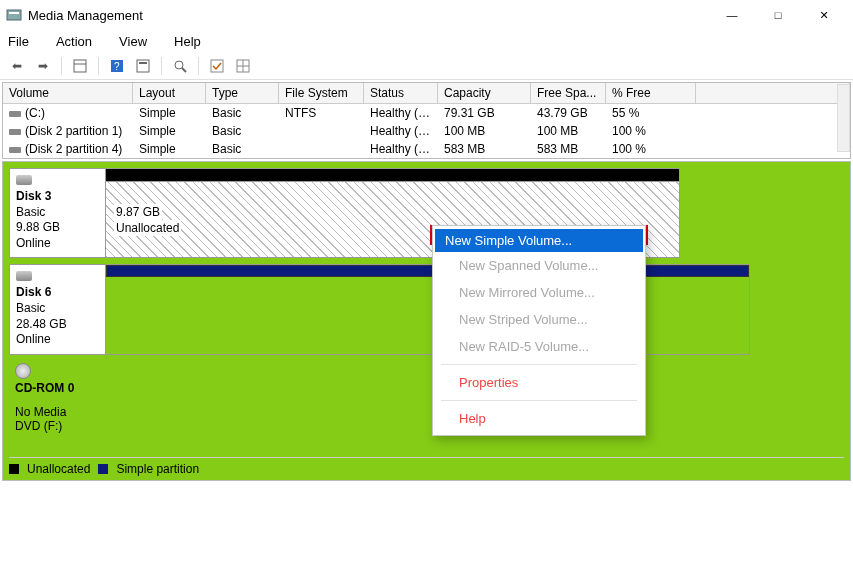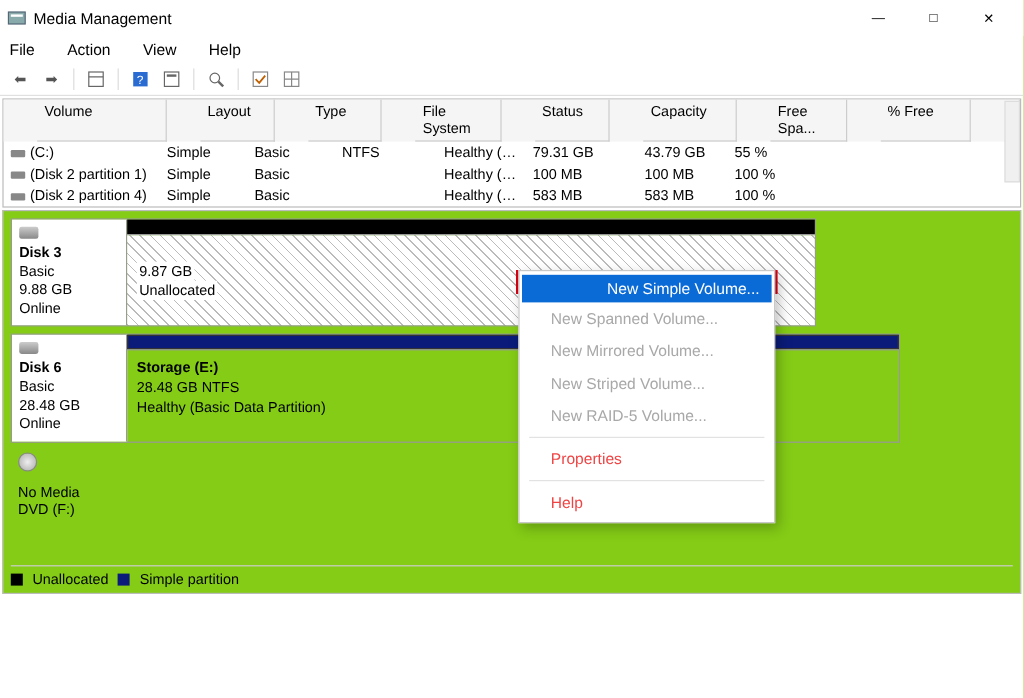--- a/index.html
+++ b/index.html
@@ -57,21 +57,20 @@
 }
 .table-header {
   display: flex;
   background: #f5f5f5;
 }
 .table-header .th {
   border-right: 1px solid #ccc;
   border-bottom: 1px solid #ccc;
   padding: 3px 6px;
   font-size: 12px;
-  margin-left: 28px;
 }
 .table-body .tr { display: flex; padding: 1px 0; }
 .table-body .td { padding: 1px 6px; font-size: 12px; white-space: nowrap; overflow: hidden; text-overflow: ellipsis; }
 .col-vol { width: 130px; }
 .col-lay { width: 73px; }
 .col-typ { width: 73px; }
 .col-fs  { width: 85px; }
 .col-sta { width: 74px; }
 .col-cap { width: 93px; }
 .col-fre { width: 75px; }
@@ -130,21 +129,21 @@
 }
 .ctx-item {
   padding: 6px 26px;
   font-size: 13px;
   color: #ef4444;
 }
 .ctx-item.disabled { color: #a8a8a8; }
 .ctx-item.highlight {
   background: #0a6ad6;
   color: #fff;
-  text-align: right;
+  text-align: left;
   padding: 4px 10px;
   margin: 0 2px;
 }
 .ctx-highlight-border {
   position: absolute;
   border: 3px solid #d90012;
   pointer-events: none;
 }
 .ctx-sep { height: 1px; background: #e2e2e2; margin: 4px 8px; }
 .legend {
@@ -311,30 +310,26 @@
   <div class="disk-row" style="margin-right:100px;">
     <div class="disk-left">
       <div class="dicon"></div>
       <div class="dtitle">Disk 6</div>
       <div>Basic</div>
       <div>28.48 GB</div>
       <div>Online</div>
     </div>
     <div class="disk-right">
       <div class="vol-bar-top blue"></div>
-      <div class="vol-body">
-        <b>Storage  (E:)</b><br>
-        <span>28.48 GB NTFS</span><br>
-        <span>Healthy (Basic Data Partition)</span>
-      </div>
     </div>
   </div>
 
   <div style="margin:6px; padding:2px 6px;">
     <div class="dicon" style="width:16px;height:16px;border-radius:50%;background:radial-gradient(#eee,#aaa);border:1px solid #888;margin-bottom:2px;"></div>
+    <div style="font-weight:bold;">CD-ROM 0</div>
     <div style="margin-top:10px;">No Media</div>
     <div>DVD (F:)</div>
   </div>
 
   <div class="legend">
     <div class="sw black"></div>
     <span>Unallocated</span>
     <div class="sw blue"></div>
     <span>Simple partition</span>
   </div>

